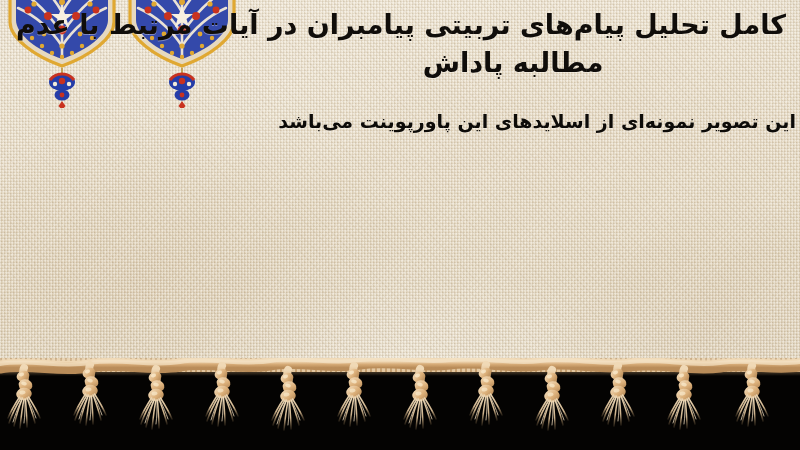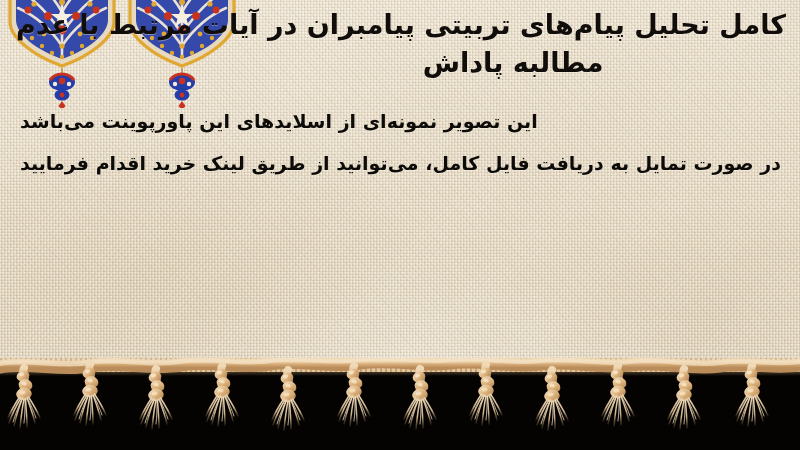--- a/index.html
+++ b/index.html
@@ -94,23 +94,23 @@
     line-height: 1.42;
     letter-spacing: .1px;
     text-shadow: 0 1px 0 rgba(255,250,240,.35);
     white-space: nowrap;
   }
   .title-line.two { white-space: normal; }
 
   .body-block {
     position: absolute;
     top: 112px;
-    right: 16px;
+    right: 4px;
     left: 20px;
-    text-align: left;
+    text-align: right;
     z-index: 6;
   }
   .body-line {
     color: #0d0b08;
     font-size: 19px;
     font-weight: 700;
     line-height: 1.0;
     margin-bottom: 23px;
     text-shadow: 0 1px 0 rgba(255,250,240,.30);
     white-space: nowrap;
@@ -305,21 +305,20 @@
     </svg>
   </div>
 
   <div class="title-block">
     <div class="title-line one">کامل تحلیل پیام‌های تربیتی پیامبران در آیات مرتبط با عدم</div>
     <div class="title-line two">مطالبه پاداش</div>
   </div>
 
   <div class="body-block">
     <div class="body-line">این تصویر نمونه‌ای از اسلایدهای این پاورپوینت می‌باشد</div>
-    <div class="body-line">در صورت تمایل به دریافت فایل کامل، می‌توانید از طریق لینک خرید اقدام فرمایید</div>
   </div>
 
   <div class="selvedge"></div>
   <div class="fringe-band"></div>
 
   <svg class="tassels" width="800" height="92" viewBox="0 0 800 92" aria-hidden="true">
     <defs>
       <linearGradient id="cordG" x1="0" y1="0" x2="0" y2="1">
         <stop offset="0%" stop-color="#f0d9b6"></stop>
         <stop offset="45%" stop-color="#d7ac78"></stop>

